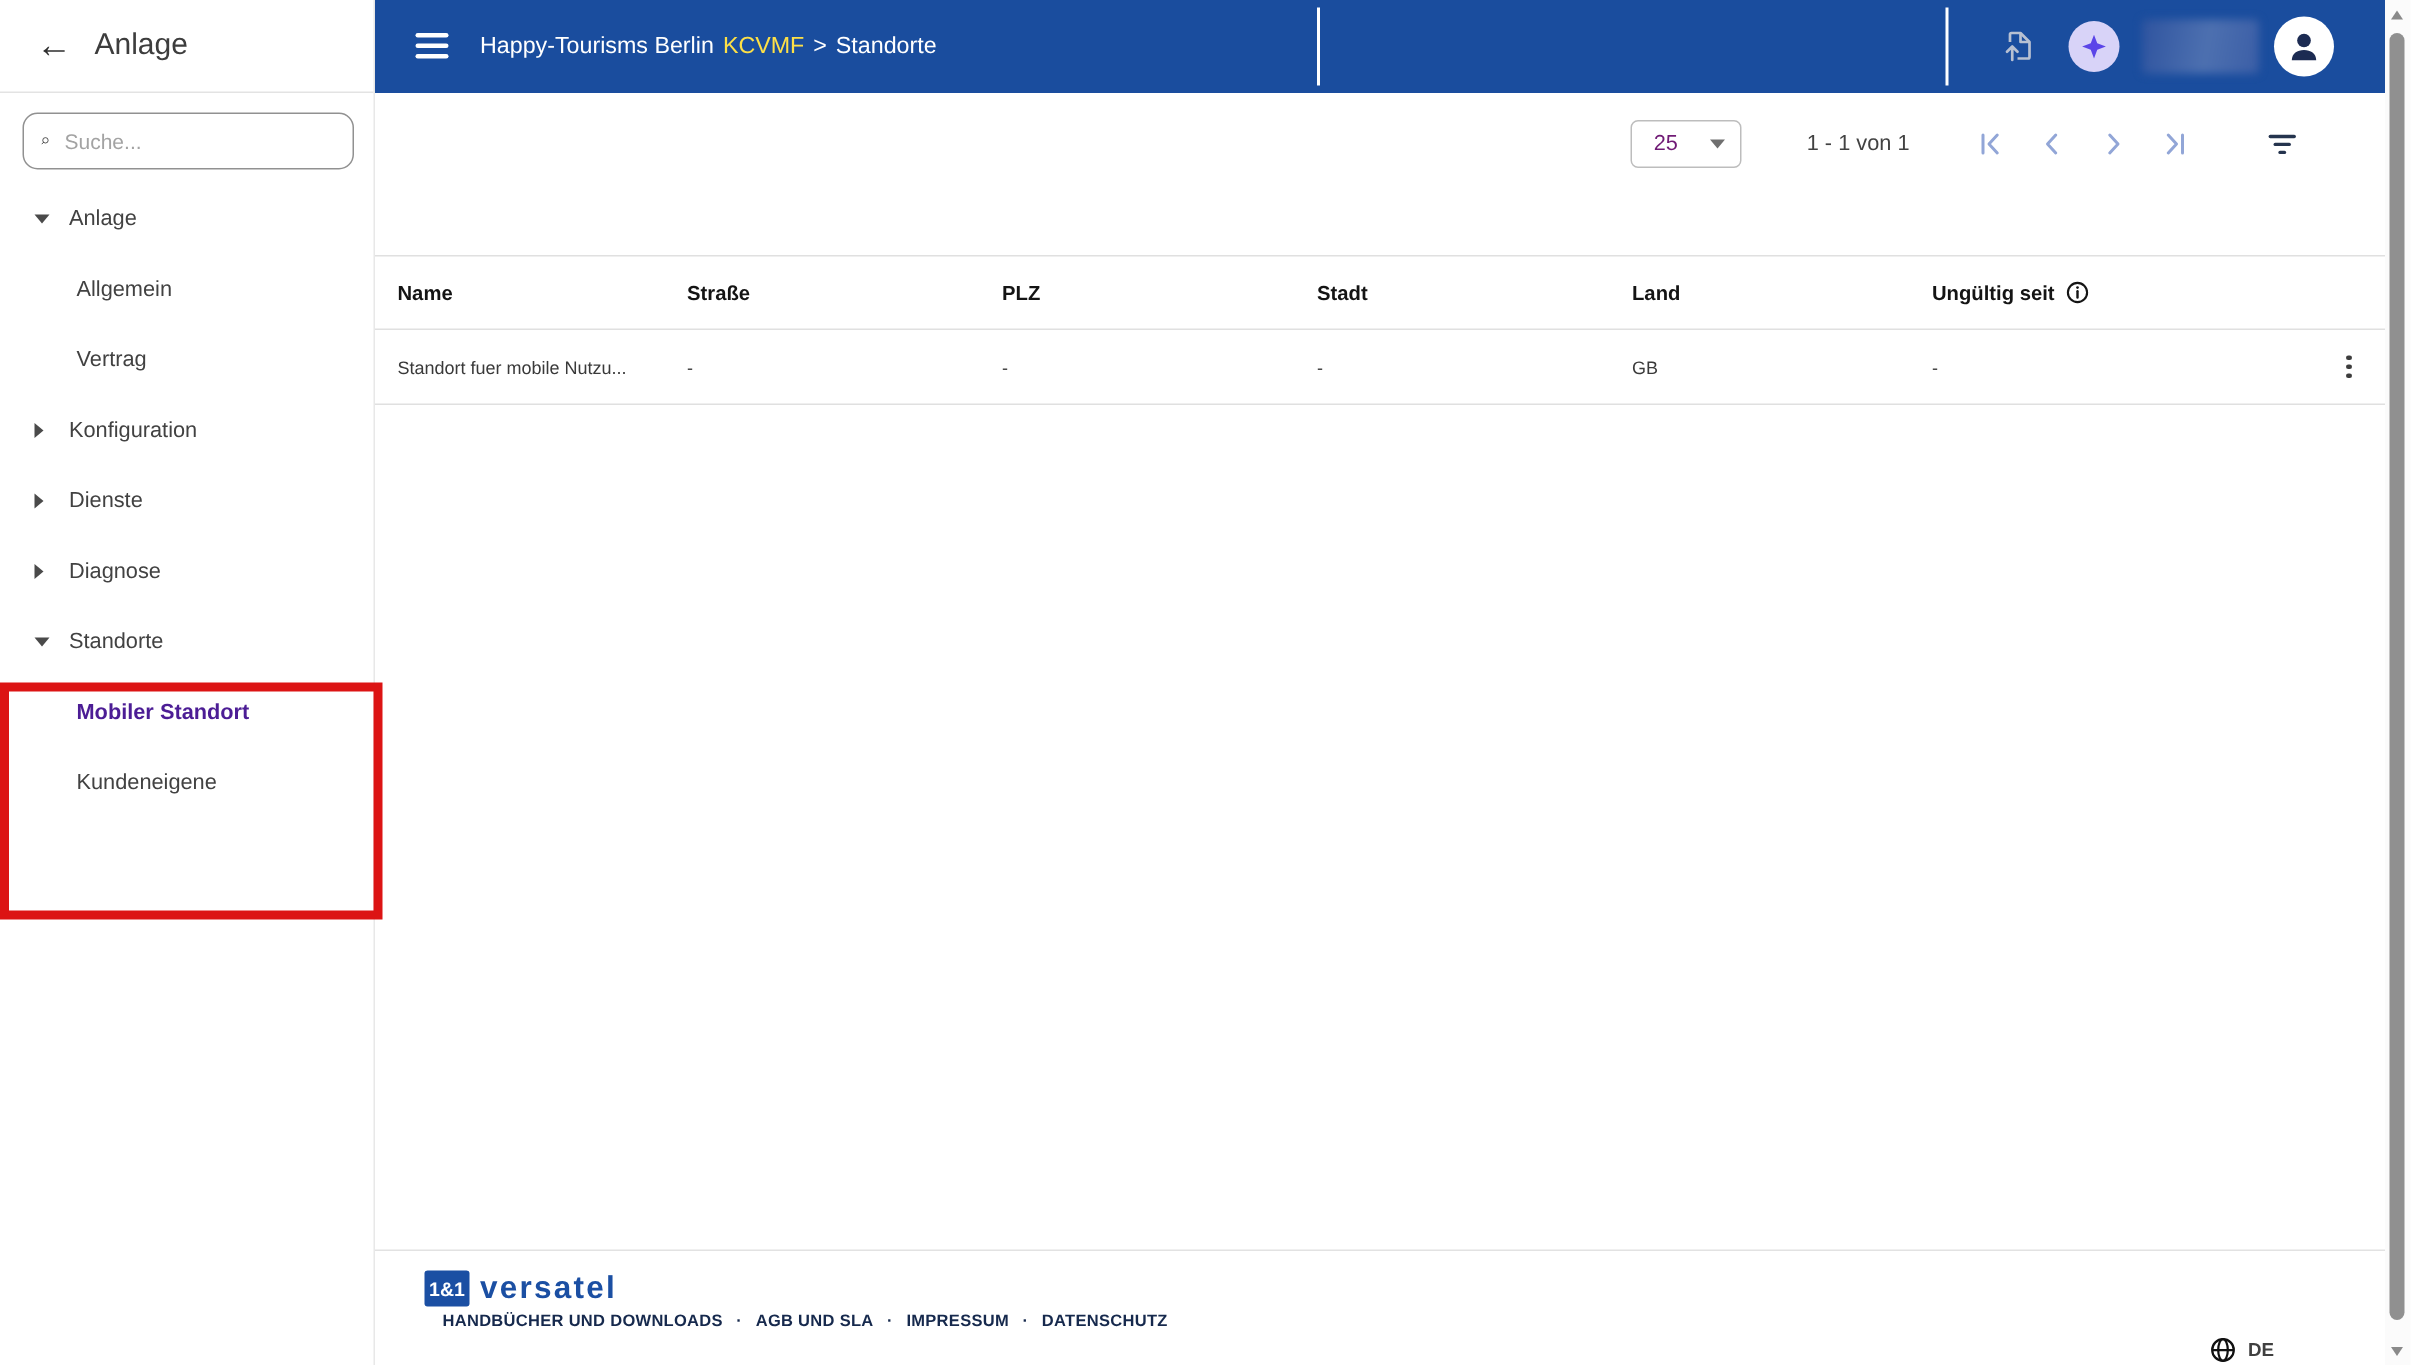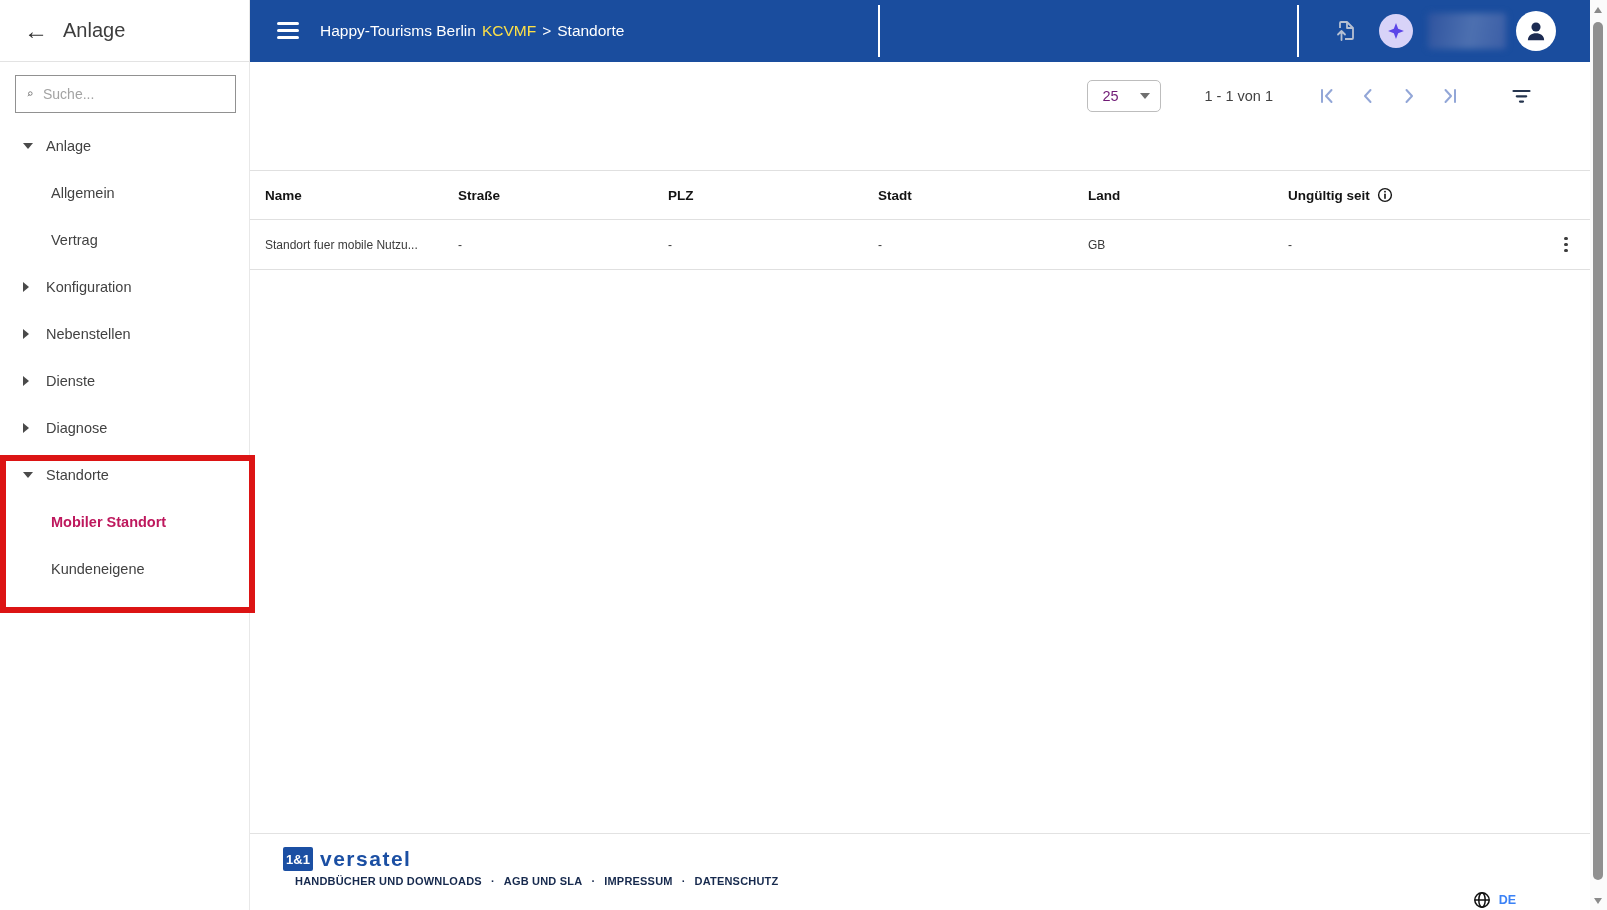--- a/index.html
+++ b/index.html
@@ -7,29 +7,29 @@
     font-family:"Liberation Sans", sans-serif; }
 
   
   .sidebar { position:absolute; left:0; top:0; width:250px; height:910px;
     background:#fff; border-right:1px solid #e8e8e8; z-index:2; }
   .sb-header { height:62px; display:flex; align-items:center; gap:15px;
     padding-left:24px; border-bottom:1px solid #e3e3e3; }
   .back-arrow { font-size:24px; color:#2e2e2e; cursor:pointer; line-height:1; }
   .sb-title { font-size:20px; color:#3d3d3d; }
   .sb-searchbox { margin:13px 13px 4px 15px; height:38px; border:1px solid #919191;
-    border-radius:0; display:flex; align-items:center; gap:10px; padding:0 11px; }
+    border-radius:10px; display:flex; align-items:center; gap:10px; padding:0 11px; }
   .sb-searchbox input { border:none; outline:none; flex:1; font-size:14px;
     color:#444; font-family:"Liberation Sans",sans-serif; }
   .sb-searchbox input::placeholder { color:#a3a3a3; }
   .sb-nav { list-style:none; padding-top:5px; }
   .sb-item { height:47px; display:flex; align-items:center; gap:13px;
     padding-left:23px; font-size:14.5px; color:#424242; cursor:pointer; }
   .sb-item.sub { padding-left:51px; }
-  .sb-item.active { color:#be185d; font-weight:bold; }
+  .sb-item.active { color:#4c1d95; font-weight:bold; }
   .caret { width:10px; display:inline-block; }
   .caret-down { width:0; height:0; border-left:5px solid transparent;
     border-right:5px solid transparent; border-top:6px solid #4a4a4a; }
   .caret-right { width:0; height:0; border-top:5px solid transparent;
     border-bottom:5px solid transparent; border-left:6px solid #4a4a4a; }
   .annotation-box { position:absolute; left:0; top:455px; width:255px; height:158px;
     border:6px solid #dc1414; z-index:9; pointer-events:none; }
 
   
   .topbar { position:absolute; left:250px; top:0; width:1340px; height:62px;
@@ -96,21 +96,21 @@
   .logo-box { width:30px; height:24px; background:#1b4fa3; color:#fff;
     font-weight:bold; font-size:13px; display:flex; align-items:center;
     justify-content:center; border-radius:2px; }
   .logo-word { color:#1b4fa3; font-weight:bold; font-size:21px; letter-spacing:1.5px; }
   .foot-links { margin-left:45px; display:flex; align-items:center; gap:9px;
     height:24px; font-size:11px; font-weight:bold; color:#16294d;
     letter-spacing:.2px; white-space:nowrap; }
   .foot-links .lnk { cursor:pointer; }
   .foot-sep { color:#16294d; }
   .lang { margin-left:auto; margin-right:74px; display:flex; align-items:center;
-    gap:8px; height:24px; font-size:12.5px; font-weight:bold; color:#3b82f6;
+    gap:8px; height:24px; font-size:12.5px; font-weight:bold; color:#404040;
     cursor:pointer; }
 
   
   .scrollbar { position:absolute; right:0; top:0; width:17px; height:910px;
     background:#fbfbfb; z-index:10; }
   .sb-thumb { position:absolute; left:3px; top:22px; width:10px; height:858px;
     background:#909090; border-radius:5px; }
   .sb-up { position:absolute; left:4px; top:7px; width:0; height:0;
     border-left:4.5px solid transparent; border-right:4.5px solid transparent;
     border-bottom:6px solid #8a8a8a; }
@@ -144,26 +144,20 @@
       <span>Allgemein</span>
     </li>
     <li class="sb-item sub">
       <span>Vertrag</span>
     </li>
     <li class="sb-item">
       <span class="caret">
           <i class="caret-right" style="display:block"></i>
         </span>
       <span>Konfiguration</span>
-    </li>
-    <li class="sb-item">
-      <span class="caret">
-          <i class="caret-right" style="display:block"></i>
-        </span>
-      <span>Nebenstellen</span>
     </li>
     <li class="sb-item">
       <span class="caret">
           <i class="caret-right" style="display:block"></i>
         </span>
       <span>Dienste</span>
     </li>
     <li class="sb-item">
       <span class="caret">
           <i class="caret-right" style="display:block"></i>

